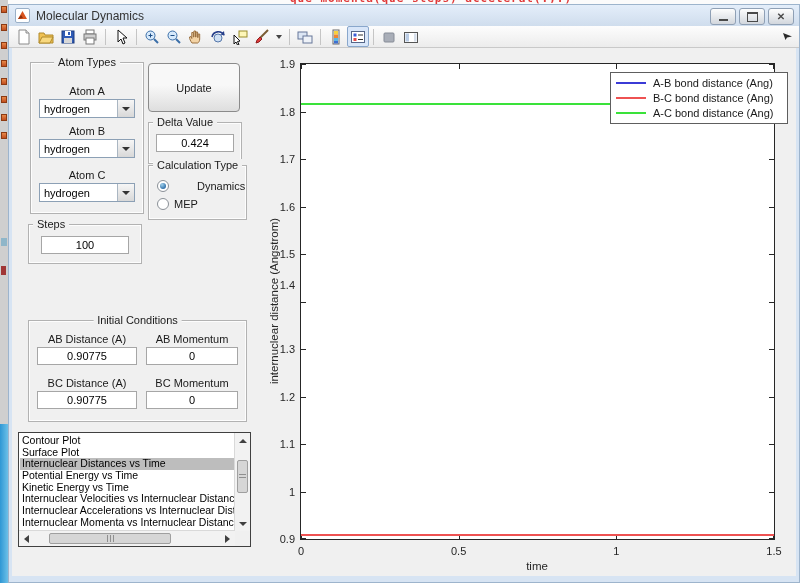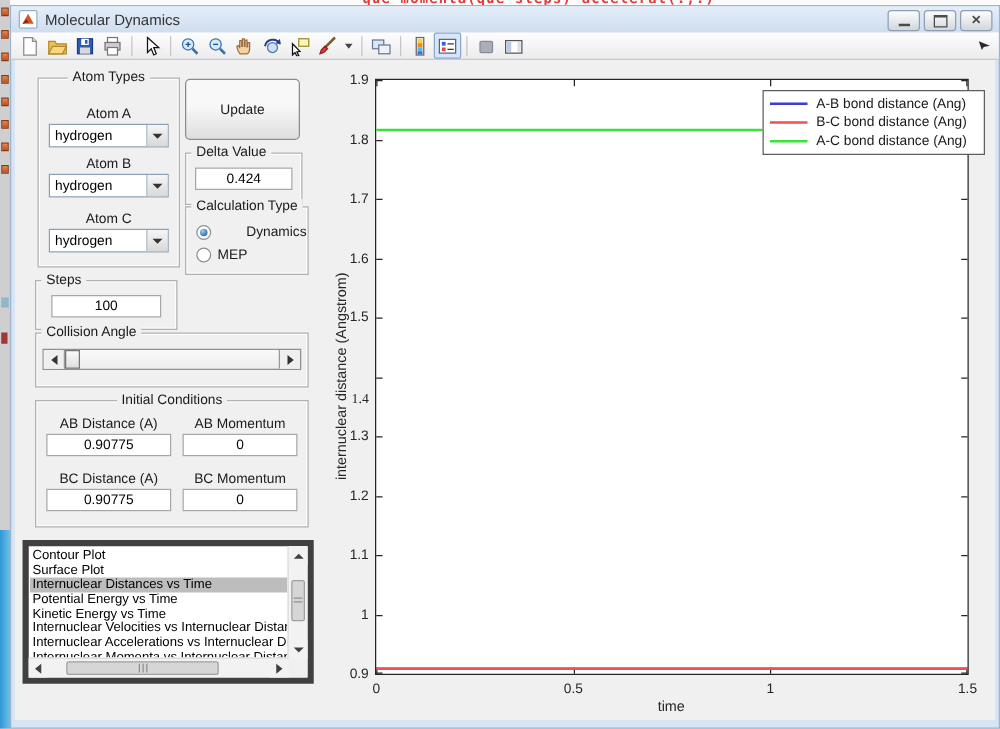--- a/index.html
+++ b/index.html
@@ -67,21 +67,21 @@
   .sl-arrow{position:absolute;top:0;bottom:0;width:16px;background:#efefef;display:flex;align-items:center;justify-content:center;}
   .sl-left{left:0;border-right:1px solid #9a9a9a;}
   .sl-right{right:0;border-left:1px solid #9a9a9a;}
   .sl-thumb{position:absolute;left:17px;top:0;bottom:0;width:12px;background:linear-gradient(#fbfbfb,#dfdfdf);border:1px solid #777;box-sizing:border-box;}
   .tri-l{width:0;height:0;border-top:4px solid transparent;border-bottom:4px solid transparent;border-right:5px solid #333;}
   .tri-r{width:0;height:0;border-top:4px solid transparent;border-bottom:4px solid transparent;border-left:5px solid #333;}
   .tri-u{width:0;height:0;border-left:4px solid transparent;border-right:4px solid transparent;border-bottom:4px solid #404040;}
   .tri-d{width:0;height:0;border-left:4px solid transparent;border-right:4px solid transparent;border-top:4px solid #404040;}
 
   
-  .listbox{position:absolute;background:#fff;border:5px solid #404040;box-sizing:border-box;}
+  .listbox{position:absolute;background:#fff;border:1px solid #404040;box-sizing:border-box;}
   .list-items{position:absolute;left:1px;top:2px;right:16px;bottom:16px;overflow:hidden;}
   .list-item{height:11.7px;line-height:11.7px;font-size:10.5px;color:#000;white-space:nowrap;padding-left:2px;overflow:hidden;}
   .list-item.sel{background:#bdbdbd;}
   .vscroll{position:absolute;right:0;top:0;bottom:15px;width:15px;background:#f2f2f2;border-left:1px solid #d9d9d9;}
   .hscroll{position:absolute;left:0;right:15px;bottom:0;height:15px;background:#f2f2f2;border-top:1px solid #d9d9d9;}
   .sb-btn{position:absolute;width:15px;height:15px;display:flex;align-items:center;justify-content:center;background:#f2f2f2;}
   .vthumb{position:absolute;left:2px;width:11px;background:#d6d6d6;border:1px solid #9f9f9f;border-radius:2px;box-sizing:border-box;}
   .hthumb{position:absolute;top:2px;height:11px;background:#d6d6d6;border:1px solid #9f9f9f;border-radius:2px;box-sizing:border-box;
           display:flex;align-items:center;justify-content:center;gap:2px;}
   .gripv{width:1px;height:7px;background:#8f8f8f;}
@@ -312,32 +312,20 @@
             <span class="radio-label">MEP</span>
           </div>
         </div>
 
       <div class="group" style="left:16px;top:176px;width:112px;height:38px">
         <span class="group-legend gl-left">Steps</span>
         <div class="field" style="left:12px;top:11px;width:88px;height:18px">100</div>
       </div>
 
 
-      <div class="group" style="left:16px;top:218px;width:217px;height:42px">
-        <span class="group-legend gl-left">Collision Angle</span>
-        <div class="slider" style="left:5px;top:12px;width:207px">
-          <span class="sl-arrow sl-left">
-              <i class="tri-l"></i>
-            </span>
-          <span class="sl-thumb"></span>
-          <span class="sl-arrow sl-right">
-              <i class="tri-r"></i>
-            </span>
-        </div>
-      </div>
 
       <div class="group" id="init-group" style="left:16px;top:272px;width:217px;height:100px">
         <span class="group-legend gl-center">Initial Conditions</span>
       <div class="ctl-label ac" style="left: 8px; width: 100px; top: 12px;">AB Distance (A)</div>
           <div class="field" style="left: 8px; top: 26px; width: 100px; height: 18px;">0.90775</div>
           <div class="ctl-label ac" style="left: 117px; width: 92px; top: 12px;">AB Momentum</div>
           <div class="field" style="left: 117px; top: 26px; width: 92px; height: 18px;">0</div>
           <div class="ctl-label ac" style="left: 8px; width: 100px; top: 56px;">BC Distance (A)</div>
           <div class="field" style="left: 8px; top: 70px; width: 100px; height: 18px;">0.90775</div>
           <div class="ctl-label ac" style="left: 117px; width: 92px; top: 56px;">BC Momentum</div>
@@ -433,21 +421,21 @@
             <span class="leg-line" style="background: rgb(58, 226, 58);"></span>
             <span class="leg-text">A-C bond distance (Ang)</span>
           </div>
         </div>
 
     <div class="tick-label ytl" style="left: 249px; top: 485px;">0.9</div>
         <div class="tick-label ytl" style="left: 249px; top: 437.5px;">1</div>
         <div class="tick-label ytl" style="left: 249px; top: 390px;">1.1</div>
         <div class="tick-label ytl" style="left: 249px; top: 342.5px;">1.2</div>
         <div class="tick-label ytl" style="left: 249px; top: 295px;">1.3</div>
-        <div class="tick-label ytl" style="left: 249px; top: 265px; font-family: Liberation Serif, serif;">1.4</div>
+        <div class="tick-label ytl" style="left: 249px; top: 231px;">1.4</div>
         <div class="tick-label ytl" style="left: 249px; top: 200px;">1.5</div>
         <div class="tick-label ytl" style="left: 249px; top: 152.5px;">1.6</div>
         <div class="tick-label ytl" style="left: 249px; top: 105px;">1.7</div>
         <div class="tick-label ytl" style="left: 249px; top: 57.5px;">1.8</div>
         <div class="tick-label ytl" style="left: 249px; top: 10px;">1.9</div>
         <div class="tick-label xtl" style="left: 269px; top: 497px;">0</div>
         <div class="tick-label xtl" style="left: 426.667px; top: 497px;">0.5</div>
         <div class="tick-label xtl" style="left: 584.333px; top: 497px;">1</div>
         <div class="tick-label xtl" style="left: 742px; top: 497px;">1.5</div>
       </div>

